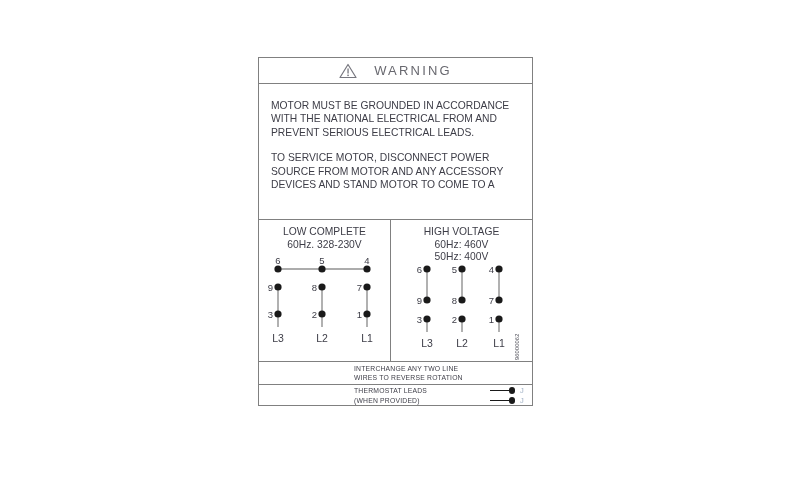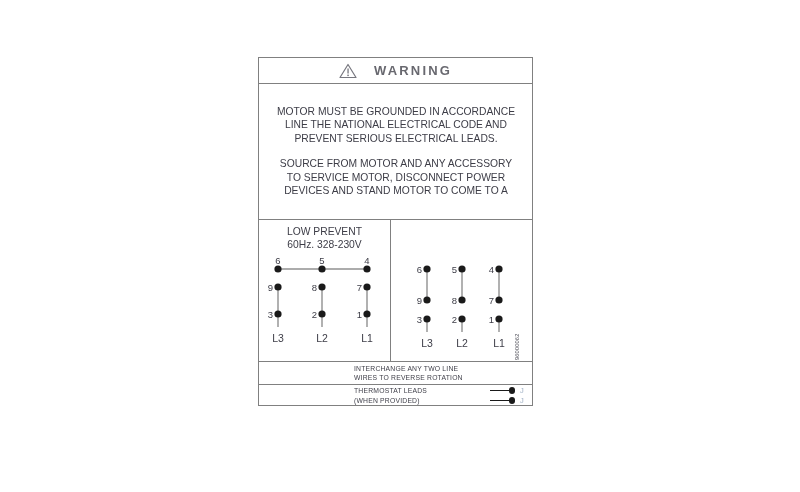--- a/index.html
+++ b/index.html
@@ -11,29 +11,29 @@
     border:1px solid #808080; background:#ffffff;
   }
 
   
   .hdr {
     position:absolute; left:0; top:0; width:100%; height:26px;
     border-bottom:1px solid #808080;
     display:flex; align-items:center; justify-content:center; gap:17px;
   }
   .hdr-title {
-    font-size:13px; letter-spacing:2.2px; color:#68686f; font-weight:700;
+    font-size:13px; letter-spacing:2.2px; color:#68686f; font-weight:400;
   }
   .tri-icon { display:block; }
 
   
   .body-text {
-    position:absolute; left:0; top:32px; width:100%; height:135px;
+    position:absolute; left:0; top:26px; width:100%; height:135px;
     padding:15px 11px 0 12px;
-    font-size:10.3px; line-height:13.4px; color:#3d3d47;text-align:center;
+    font-size:10.3px; line-height:13.4px; color:#3d3d47;
   }
   .para + .para { margin-top:12px; }
 
   
   .wiring {
     position:absolute; left:0; top:161px; width:100%; height:142px;
     border-top:1px solid #808080; display:flex;
   }
   .col-low  { width:132px; border-right:1px solid #808080; position:relative; }
   .col-high { flex:1; position:relative; }
@@ -75,35 +75,35 @@
         <polygon points="9,1.5 17,14.5 1,14.5" fill="none" stroke="#77777f" stroke-width="1.2" stroke-linejoin="round"></polygon>
         <rect x="8.4" y="5.5" width="1.3" height="5" fill="#77777f"></rect>
         <rect x="8.3" y="11.6" width="1.5" height="1.5" fill="#77777f"></rect>
       </svg>
       <span class="hdr-title">WARNING</span>
     </div>
 
     <div class="body-text">
       <div class="para">
         <div>MOTOR MUST BE GROUNDED IN ACCORDANCE</div>
-        <div>LINE THE NATIONAL ELECTRICAL CODE AND</div>
+        <div>WITH THE NATIONAL ELECTRICAL FROM AND</div>
         <div>PREVENT SERIOUS ELECTRICAL LEADS.</div>
       </div>
       <div class="para">
+        <div>TO SERVICE MOTOR, DISCONNECT POWER</div>
         <div>SOURCE FROM MOTOR AND ANY ACCESSORY</div>
-        <div>TO SERVICE MOTOR, DISCONNECT POWER</div>
         <div>DEVICES AND STAND MOTOR TO COME TO A</div>
       </div>
     </div>
 
     <div class="wiring">
 
       <div class="col-low">
         <div class="vhdr">
-          <div>LOW PREVENT</div>
+          <div>LOW COMPLETE</div>
           <div>60Hz. 328-230V</div>
         </div>
         <svg class="diagram-svg" width="131" height="142" viewBox="0 0 131 142">
 
           <line x1="19" y1="49" x2="108" y2="49" stroke="#909090" stroke-width="1.4"></line>
           <text class="term-num" x="19" y="44" text-anchor="middle">6</text>
           <text class="term-num" x="63" y="44" text-anchor="middle">5</text>
           <text class="term-num" x="108" y="44" text-anchor="middle">4</text>
           <circle cx="19" cy="49" r="3.6" fill="#1a1a1a"></circle>
           <circle cx="63" cy="49" r="3.6" fill="#1a1a1a"></circle>
@@ -127,20 +127,25 @@
           <circle cx="63" cy="94" r="3.6" fill="#1a1a1a"></circle>
           <circle cx="108" cy="94" r="3.6" fill="#1a1a1a"></circle>
 
           <text class="l-label" x="19" y="122" text-anchor="middle">L3</text>
           <text class="l-label" x="63" y="122" text-anchor="middle">L2</text>
           <text class="l-label" x="108" y="122" text-anchor="middle">L1</text>
         </svg>
       </div>
 
       <div class="col-high">
+        <div class="vhdr">
+          <div>HIGH VOLTAGE</div>
+          <div>60Hz: 460V</div>
+          <div>50Hz: 400V</div>
+        </div>
         <svg class="diagram-svg" width="141" height="142" viewBox="0 0 141 142">
 
           <line x1="36" y1="49" x2="36" y2="80" stroke="#909090" stroke-width="1.4"></line>
           <line x1="71" y1="49" x2="71" y2="80" stroke="#909090" stroke-width="1.4"></line>
           <line x1="108" y1="49" x2="108" y2="80" stroke="#909090" stroke-width="1.4"></line>
 
           <text class="term-num" x="31" y="53" text-anchor="end">6</text>
           <text class="term-num" x="66" y="53" text-anchor="end">5</text>
           <text class="term-num" x="103" y="53" text-anchor="end">4</text>
           <circle cx="36" cy="49" r="3.6" fill="#1a1a1a"></circle>

